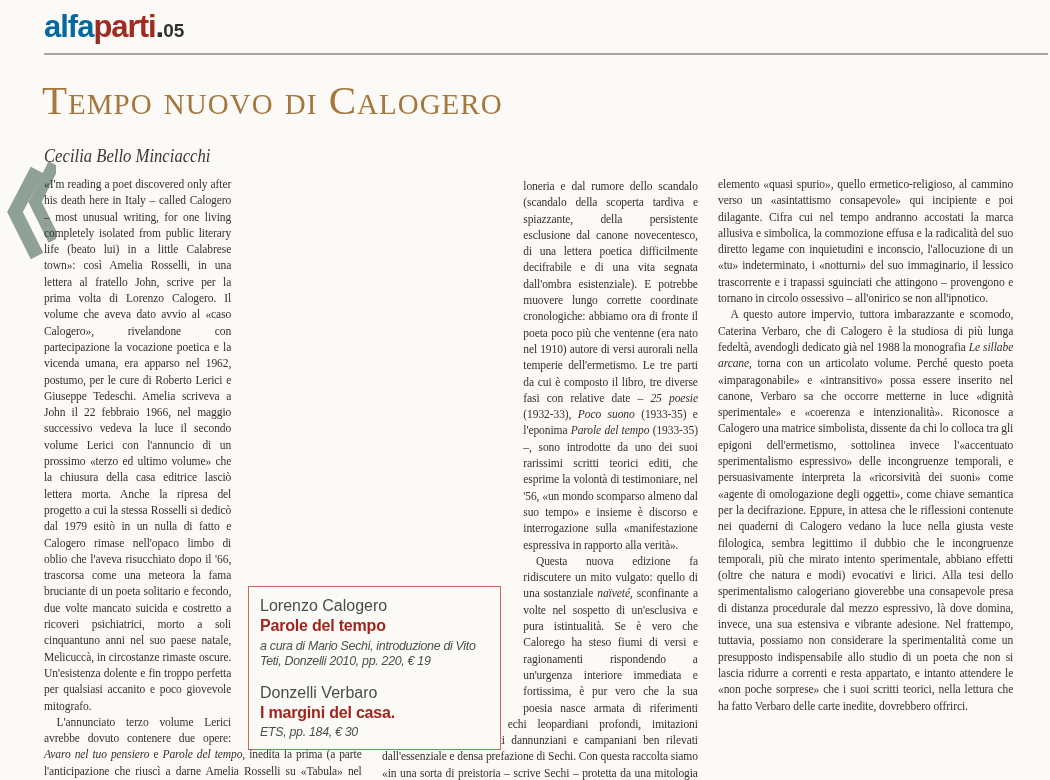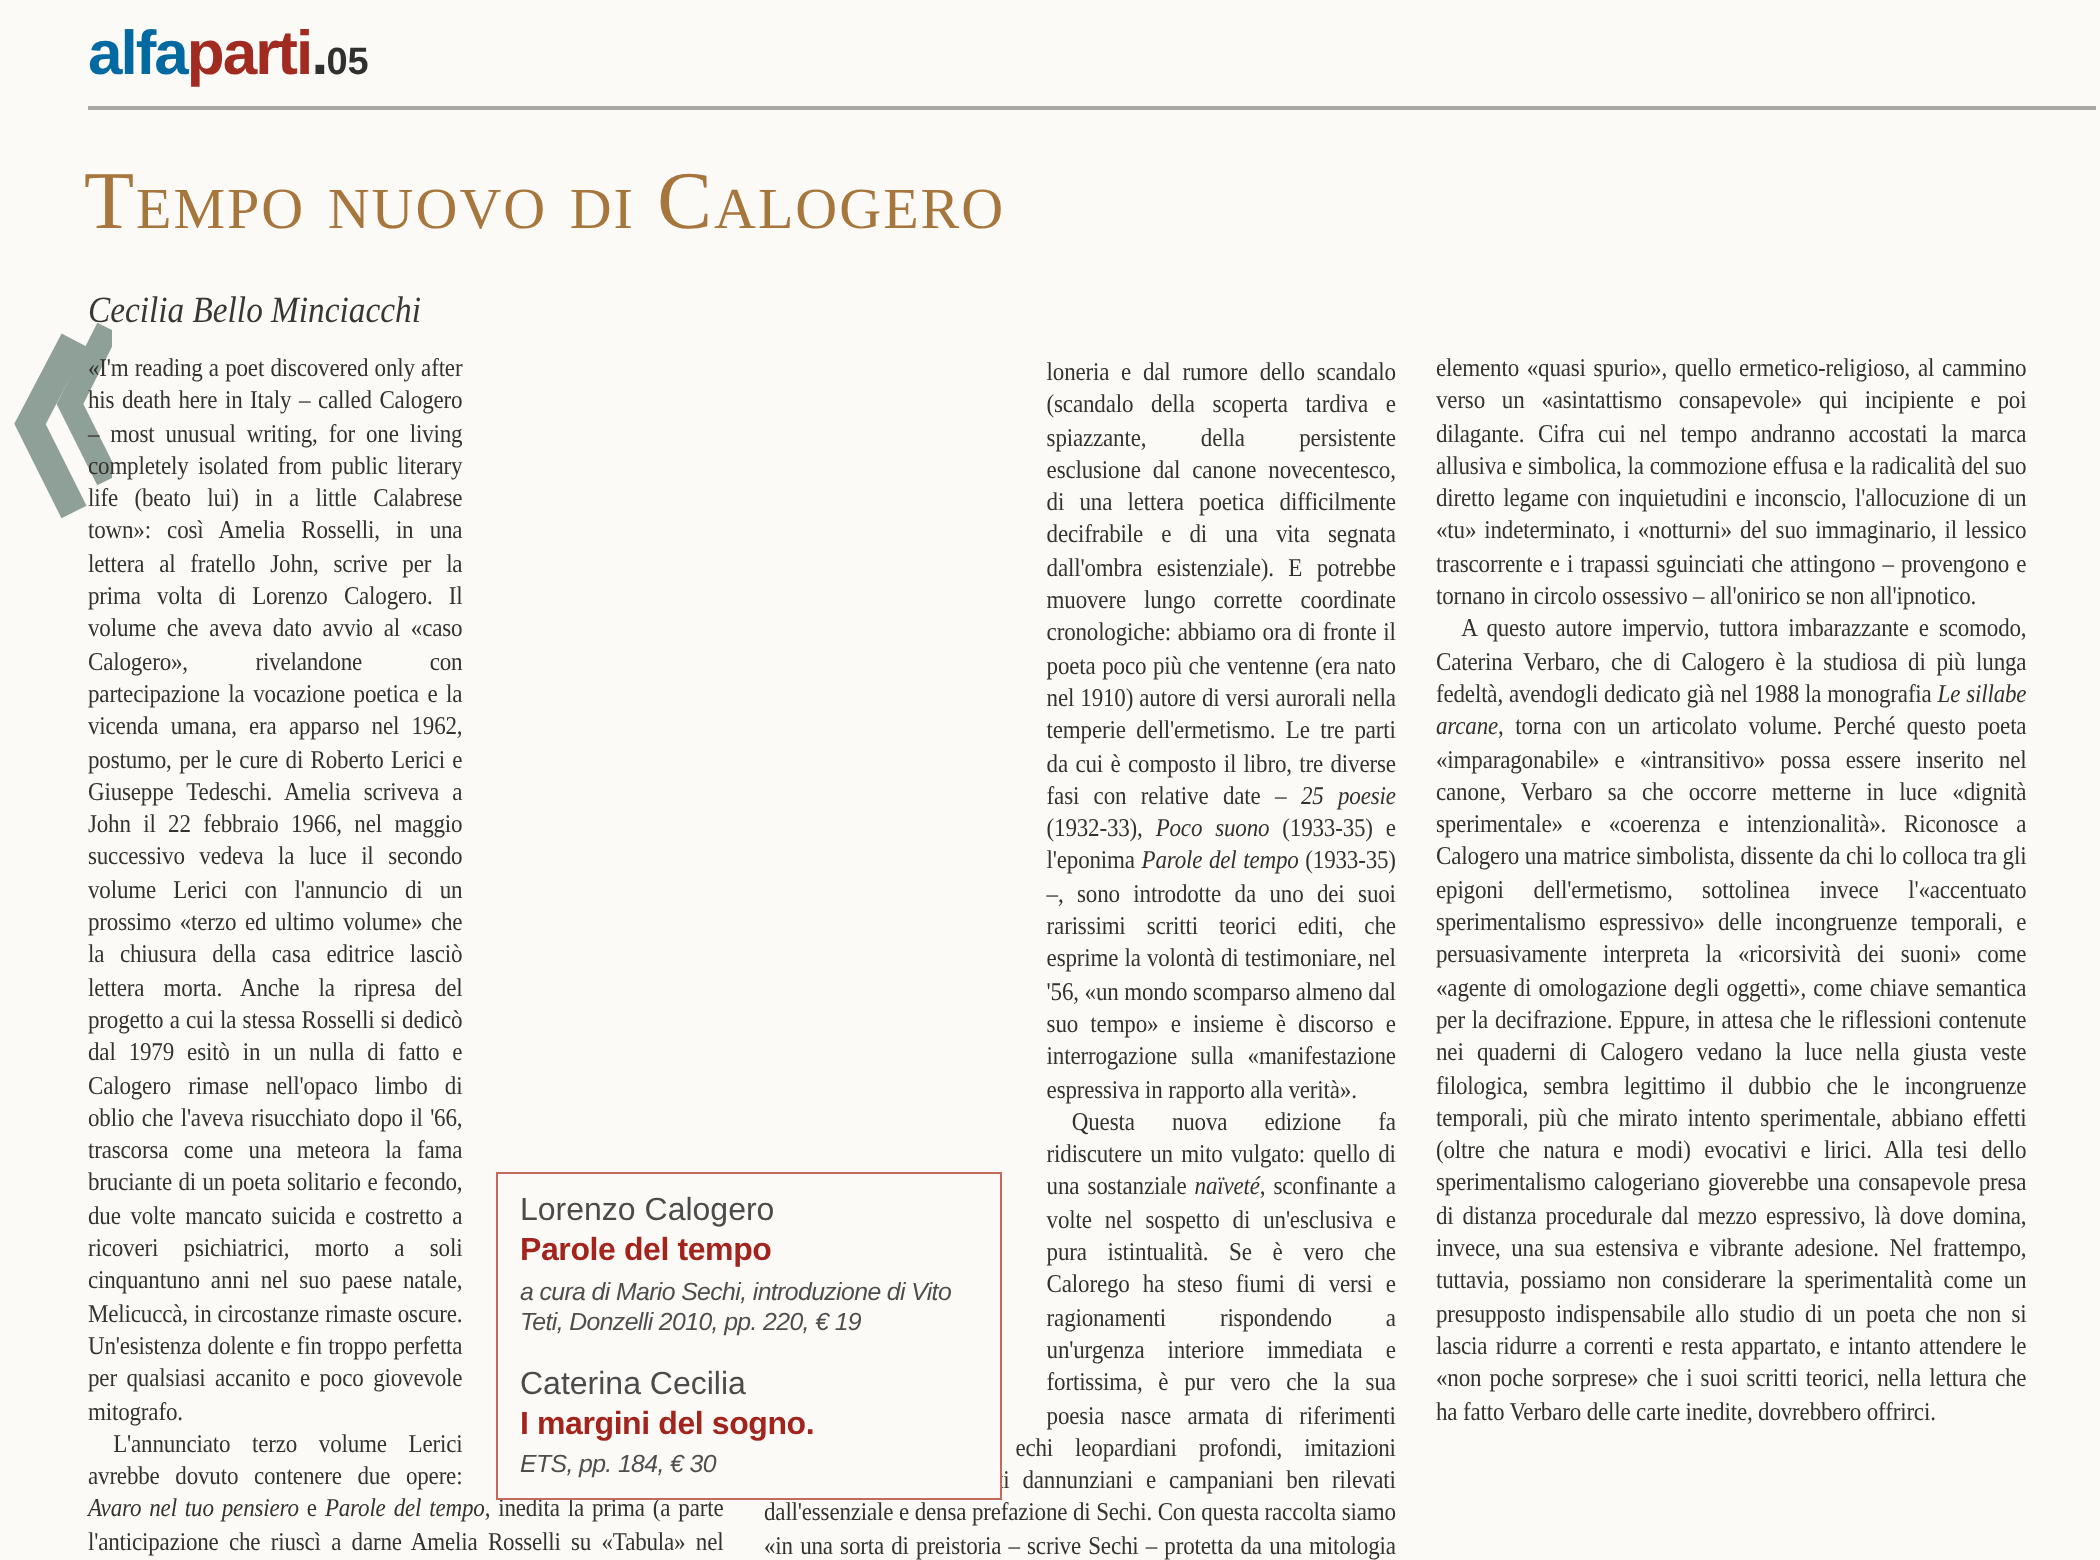--- a/index.html
+++ b/index.html
@@ -76,19 +76,19 @@
   </section>
 
   <aside class="book-box">
     <div class="bk-entry">
       <div class="bk-author">Lorenzo Calogero</div>
       <div class="bk-title">Parole del tempo</div>
 
       <div class="bk-details">a cura di Mario Sechi, introduzione di Vito Teti, Donzelli 2010, pp. 220, € 19</div>
     </div>
     <div class="bk-entry">
-      <div class="bk-author">Caterina Cecilia</div>
-      <div class="bk-title">I margini del sogno.</div>
+      <div class="bk-author">Donzelli Verbaro</div>
+      <div class="bk-title">I margini del casa.</div>
       <div class="bk-details">ETS, pp. 184, € 30</div>
     </div>
   </aside>
 
 </div>
 
 </body></html>

